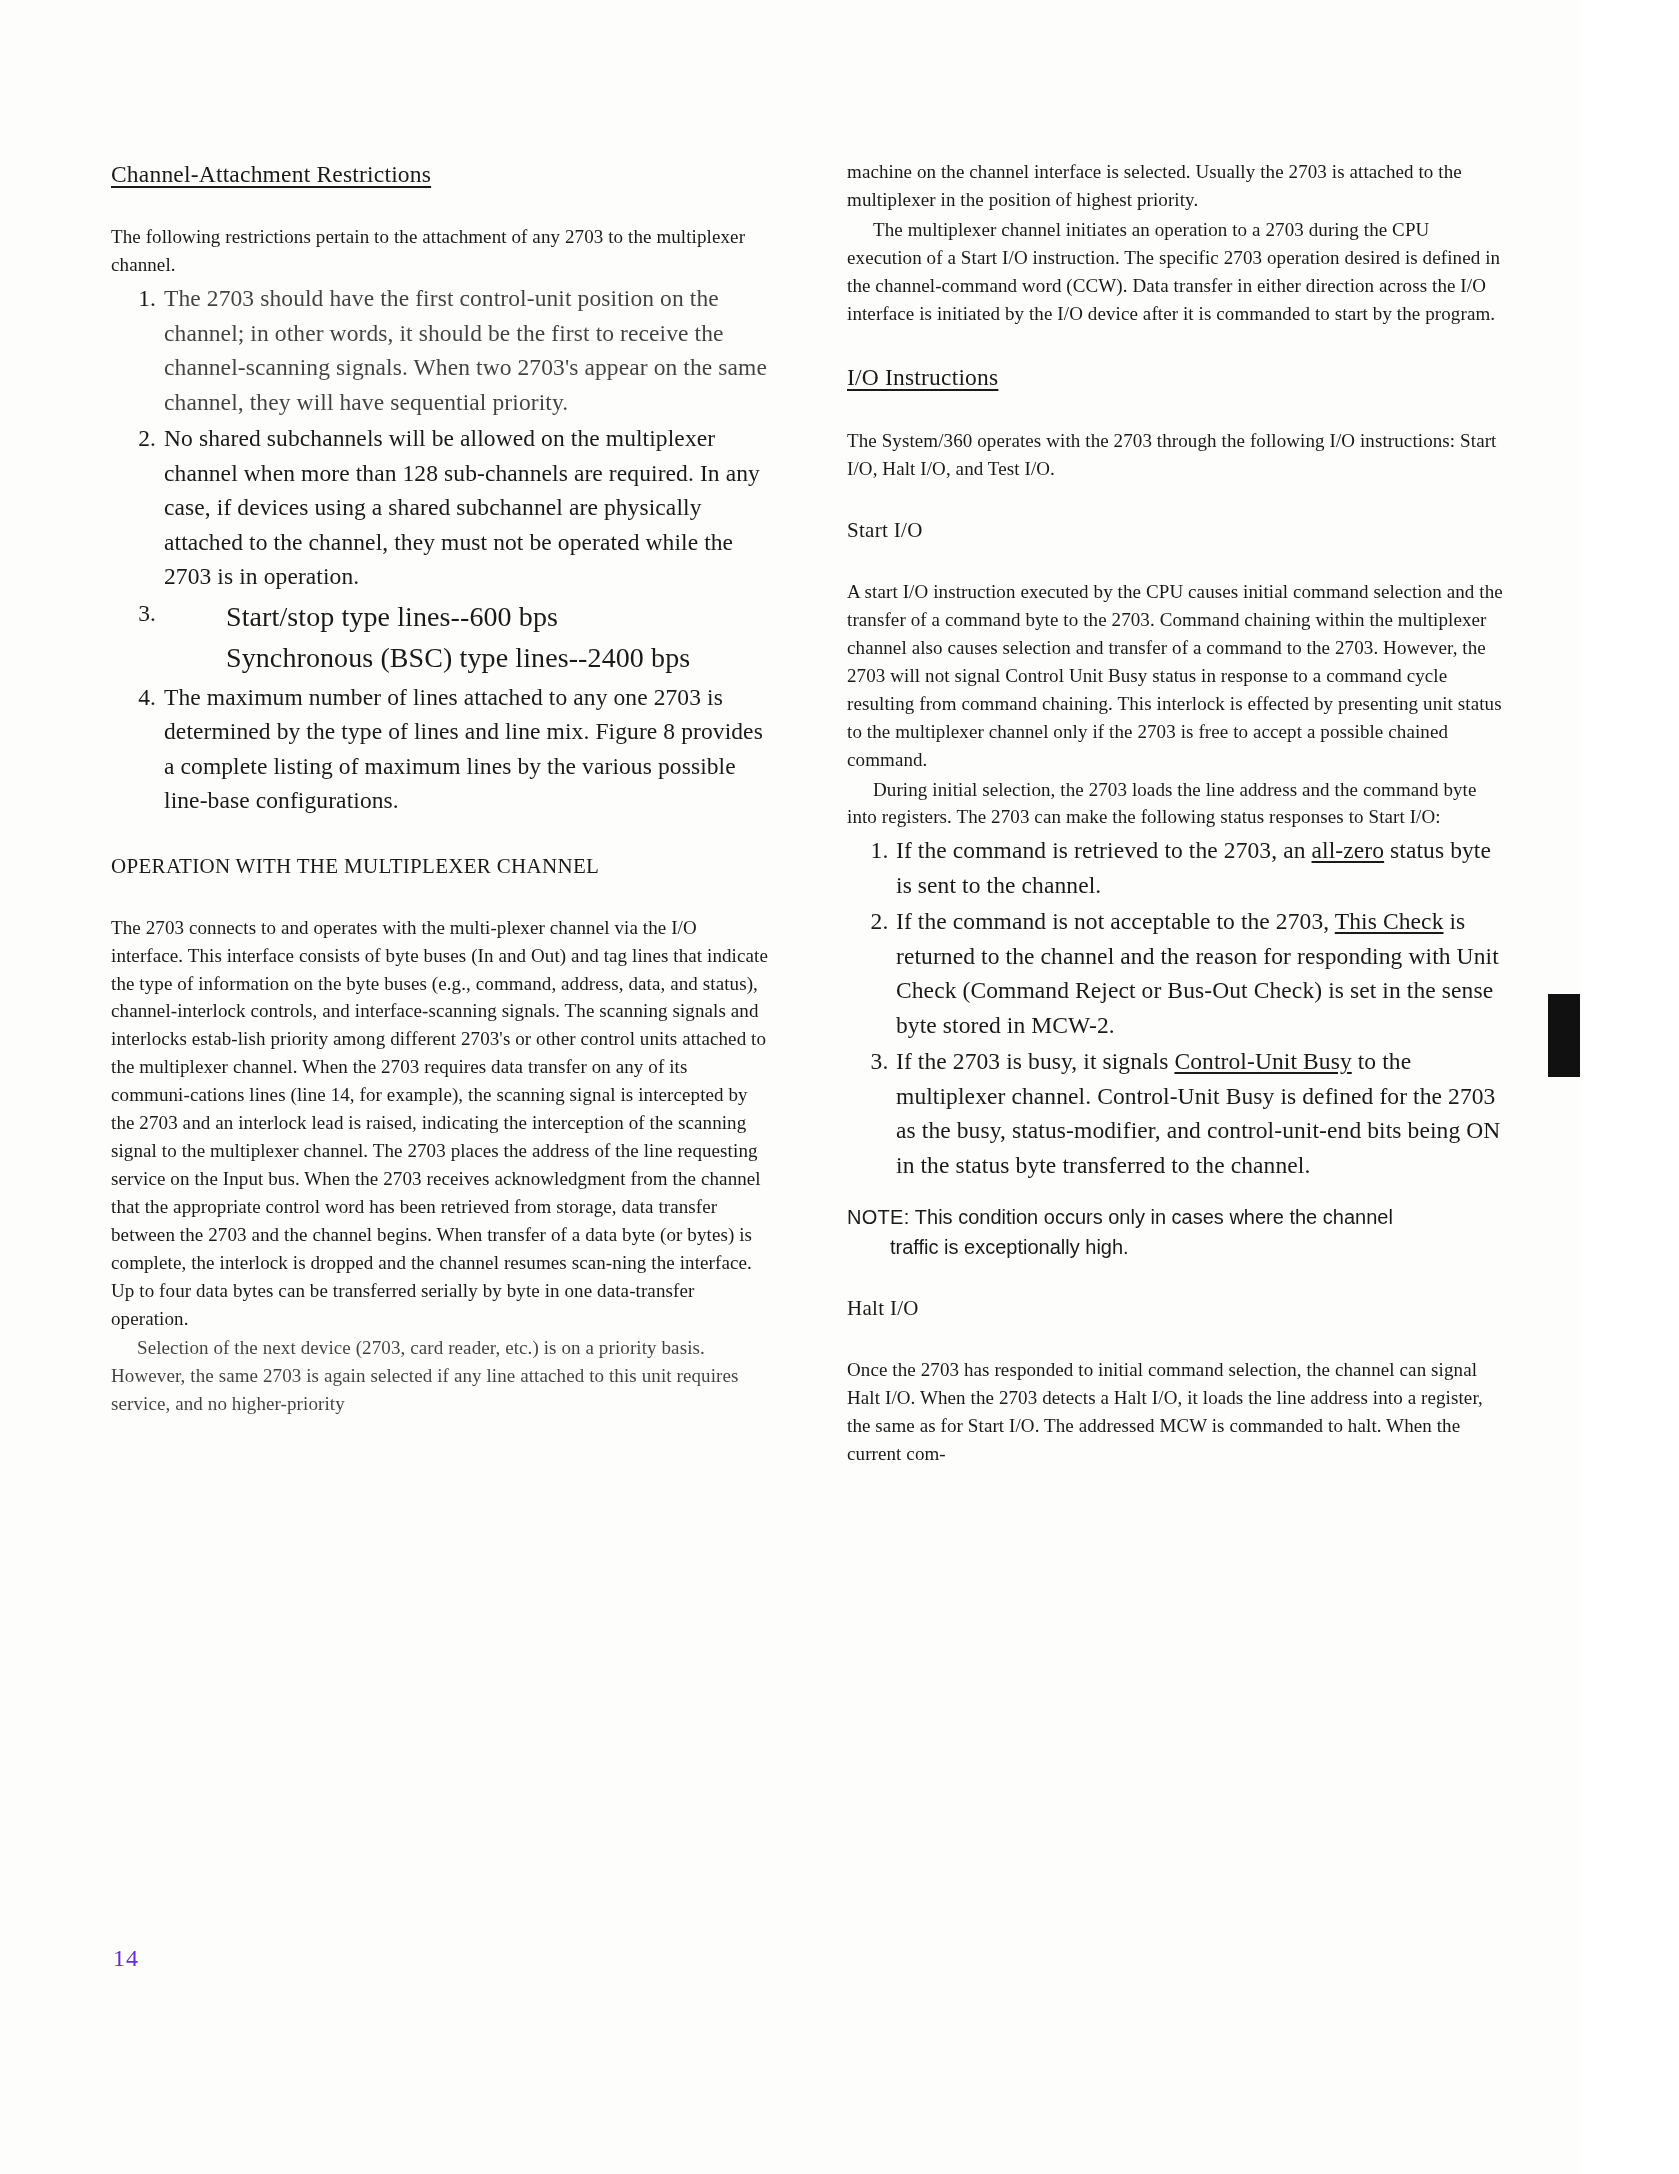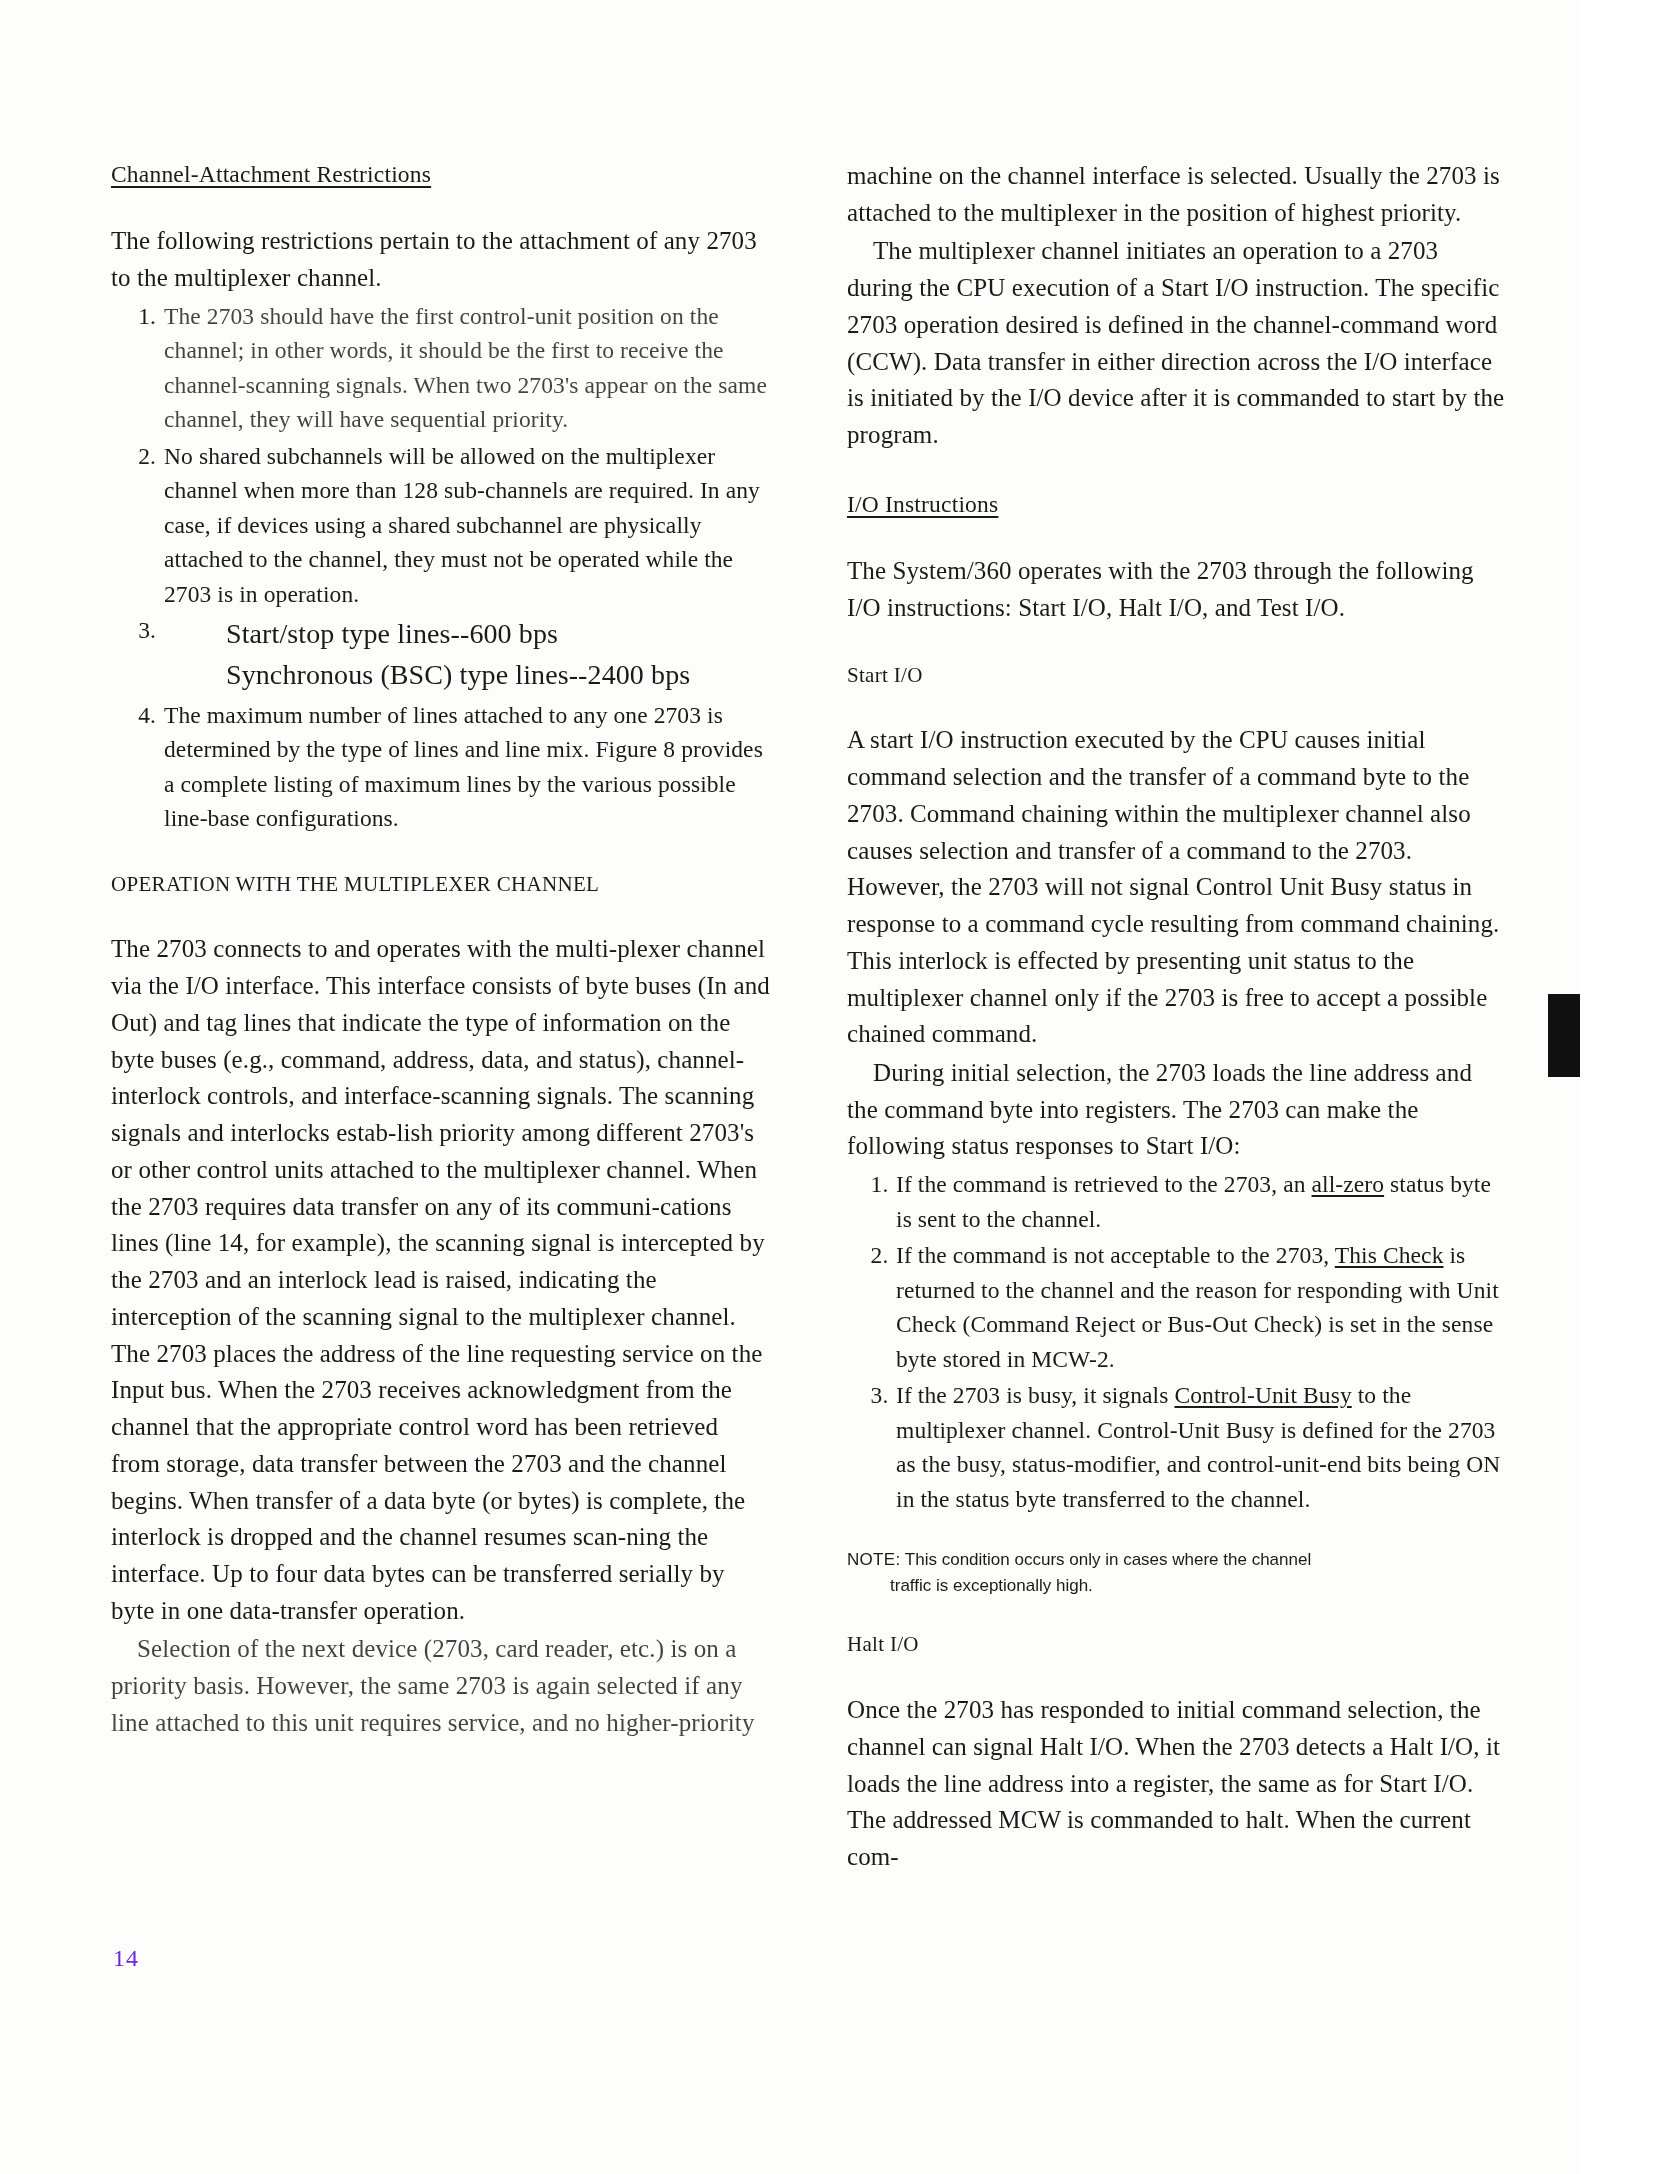--- a/index.html
+++ b/index.html
@@ -39,21 +39,21 @@
     margin: 0 0 32px 0;
     display: inline-block;
   }
   .h-plain {
     font-size: 21px;
     line-height: 1.42;
     letter-spacing: 0.3px;
     margin: 0;
   }
   p.body {
-    font-size: 25px;
+    font-size: 19px;
     line-height: 1.47;
     margin: 0 0 1.9px 0;
     text-align: left;
     letter-spacing: 0.1px;
   }
   p.indent { text-indent: 26px; }
   .gap-md { height: 32px; }
 
   ol.numlist {
     margin: 0;
@@ -82,23 +82,23 @@
     margin: 0;
     padding: 0 0 0 62px;
     list-style: none;
     font-size: 28px;
     line-height: 1.47;
   }
   u.ul { text-decoration: underline; text-underline-offset: 2.8px; }
 
   .note {
     font-family: "Liberation Sans", sans-serif;
-    font-size: 17px;
+    font-size: 20px;
     line-height: 1.5;
-    margin: 31px 0 0 0;
+    margin: 20px 0 0 0;
     padding-left: 0;
   }
   .note .note-label { letter-spacing: 0.3px; }
   .note .note-body { display: inline; }
   .note .note-cont {
     display: block;
     padding-left: 43px;
   }
 
   .page-number {

